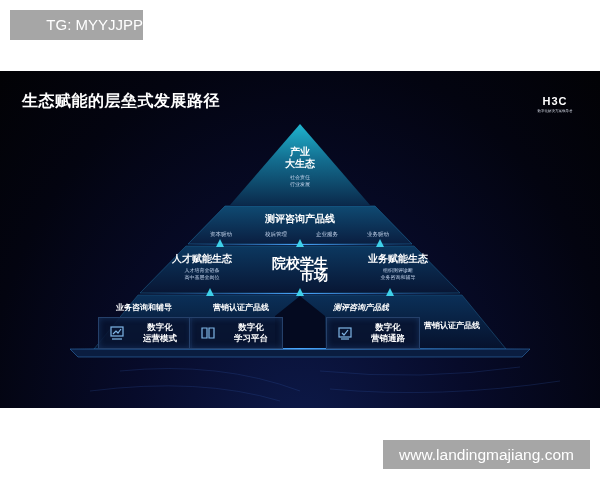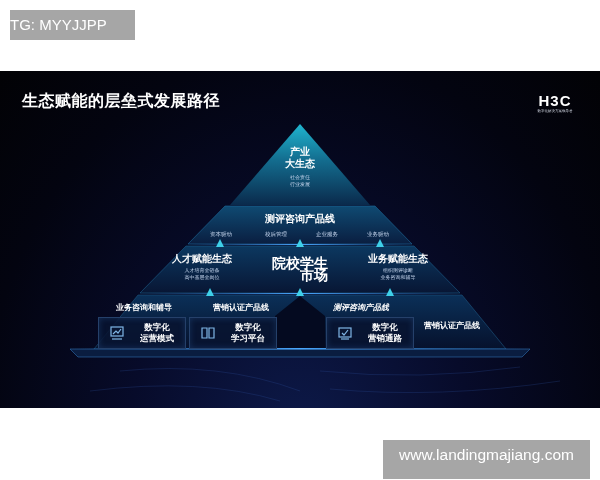--- a/index.html
+++ b/index.html
@@ -1,37 +1,37 @@
 <!DOCTYPE html>
 <html><head>
 <meta charset="utf-8">
 <style>
   html, body { margin: 0; padding: 0; }
   body { width: 600px; height: 480px; background: #ffffff; position: relative; overflow: hidden;
          font-family: "DejaVu Sans", "Liberation Sans", sans-serif; }
   .tag { position: absolute; background: #a6a6a6; color: #ffffff; font-family: "Liberation Sans", sans-serif; }
-  .tag-top { left: 10px; top: 10px; width: 125px; height: 30px; font-size: 15px; line-height: 30px; text-align: left; }
-  .tag-bottom { left: 383px; top: 440px; width: 207px; height: 39px; font-size: 15.5px; line-height: 29px; text-align: center; }
+  .tag-top { left: 10px; top: 10px; width: 125px; height: 30px; font-size: 15px; line-height: 30px; text-align: right; padding-left: 8px; }
+  .tag-bottom { left: 383px; top: 440px; width: 207px; height: 29px; font-size: 15.5px; line-height: 29px; text-align: center; }
 
   .slide { position: absolute; left: 0; top: 71px; width: 600px; height: 337px; overflow: hidden;
            background: radial-gradient(ellipse at 50% 110%, #0d1a4a 0%, #070b2a 40%, #030410 75%, #020205 100%); }
   .slide-title { position: absolute; left: 22px; top: 20px; color: #ffffff; font-size: 16px; font-weight: bold; letter-spacing: 0.5px; }
   .logo { position: absolute; left: 531px; top: 22px; width: 48px; text-align: center; color: #ffffff; }
-  .logo-mark { font-family: "Liberation Sans", sans-serif; font-weight: bold; font-size: 15px; letter-spacing: 1px; line-height: 16px; }
+  .logo-mark { font-family: "Liberation Sans", sans-serif; font-weight: bold; font-size: 11px; letter-spacing: 1px; line-height: 16px; }
   .logo-sub { font-size: 3.5px; color: #cfd4e0; line-height: 5px; white-space: nowrap; }
 
   svg.pyr { position: absolute; left: 0; top: 0; }
 
   .t { position: absolute; color: #ffffff; text-align: center; white-space: nowrap; transform: translateX(-50%); }
   .t-main { font-weight: bold; font-size: 10px; line-height: 12px; }
   .t-sub { font-size: 5px; color: #c6d6ee; line-height: 7px; }
   .t-small { font-size: 5.5px; color: #c6d6ee; }
 
   .box { position: absolute; height: 30px; border: 1px solid #25406a; background: rgba(8,20,48,0.85);
-         box-shadow: inset 0 0 6px rgba(60,130,210,0.25); }
+         box-shadow: inset 0 0 6px rgba(60,130,210,0.25); padding-left: 6px; }
   .box-icon { position: absolute; left: 10px; top: 7px; width: 16px; height: 16px; color: #7fb6e6; }
   .box-text { position: absolute; left: 34px; right: 4px; top: 4px; text-align: center; color: #ffffff; font-weight: bold; font-size: 8.5px; line-height: 11px; }
 
   .line-label { position: absolute; color: #ffffff; font-weight: bold; font-size: 8px; transform: translateX(-50%); white-space: nowrap; }
 </style>
 </head>
 <body>
 
 <div class="tag tag-top">TG: MYYJJPP</div>
 

